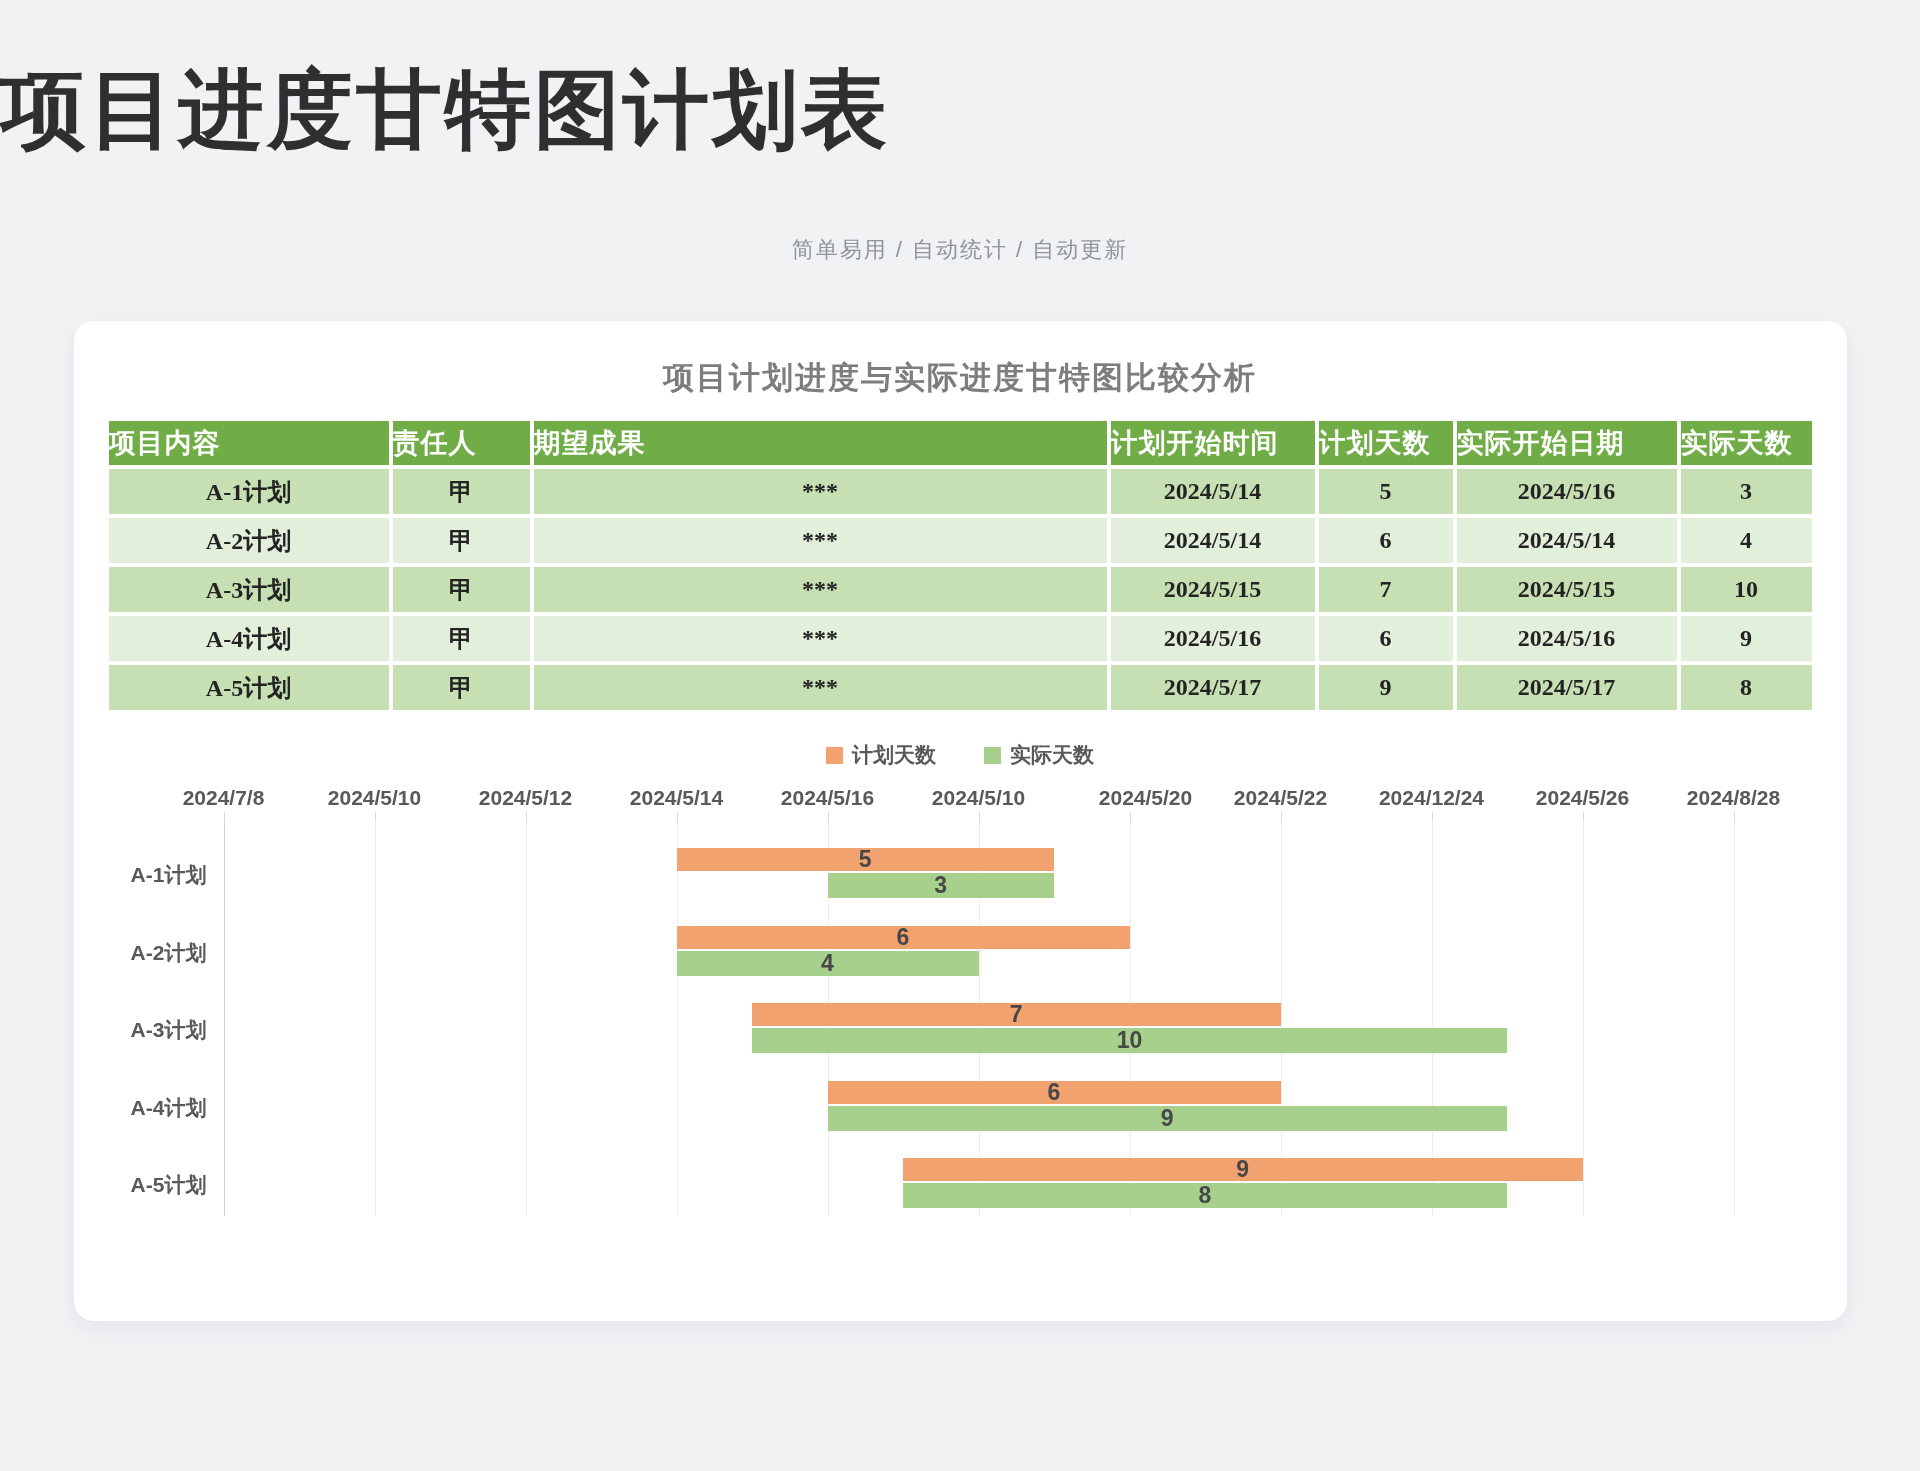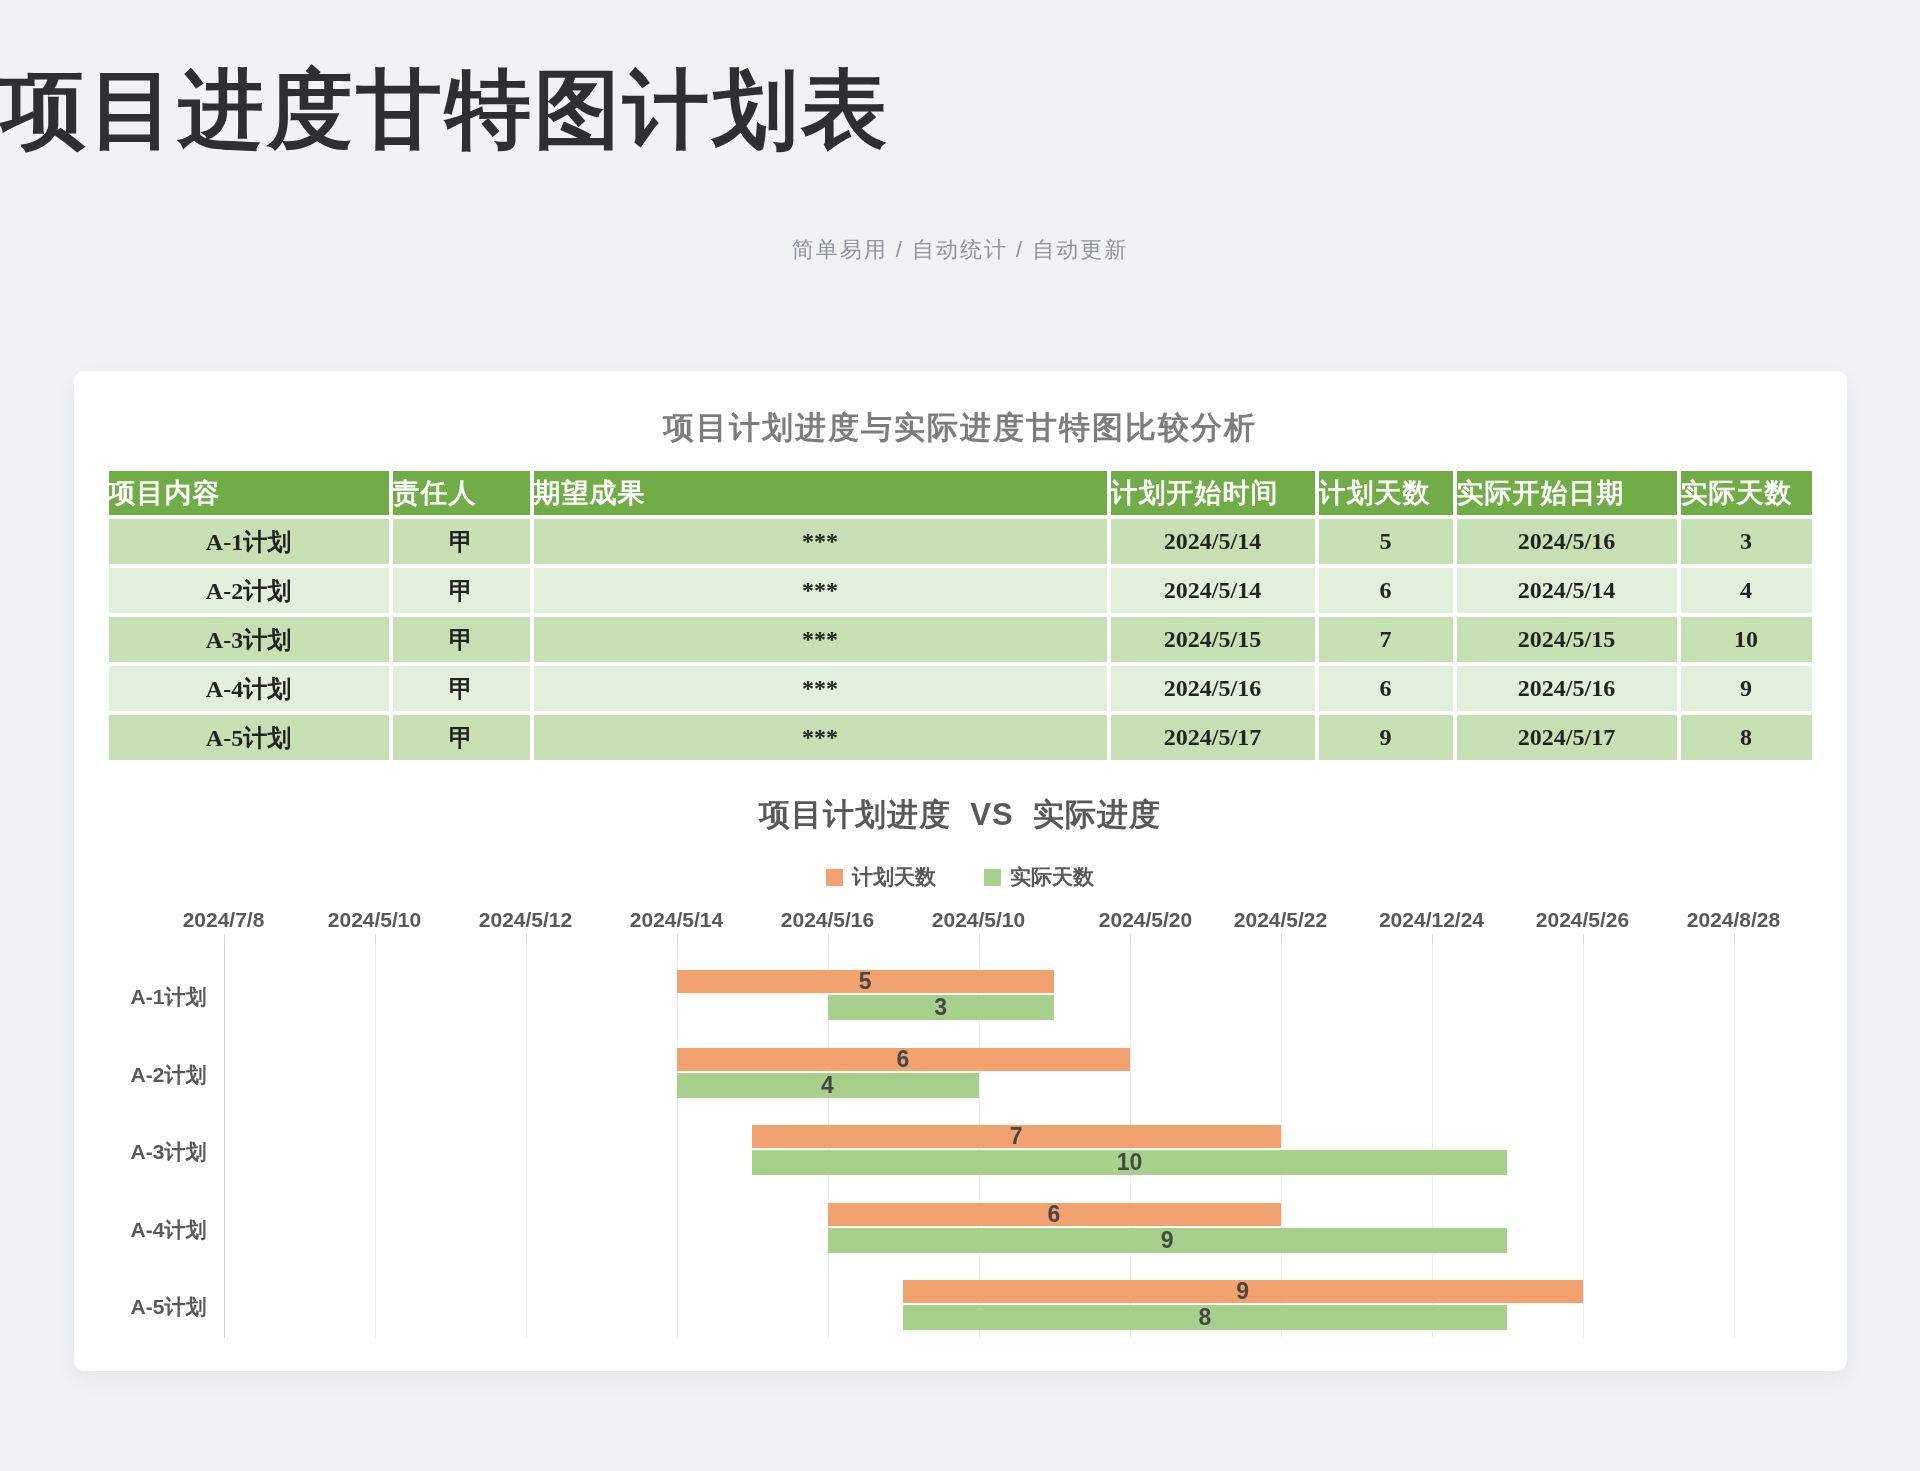--- a/index.html
+++ b/index.html
@@ -16,22 +16,22 @@
   }
   .page-title{
     padding-top:52px;text-align:left;
     font-size:86px;font-weight:900;color:#2d2f31;letter-spacing:3px;
   }
   .page-subtitle{
     margin-top:66px;text-align:center;
     font-size:22px;color:#8e949c;font-weight:500;letter-spacing:2px;
   }
   .card{
-    width:1773px;height:1000px;margin:106px auto 0;
-    background:#ffffff;border-radius:10px;
+    width:1773px;height:1000px;margin:56px auto 0;
+    background:#ffffff;border-radius:20px;
     box-shadow:0 8px 22px rgba(40,50,60,.06);
     position:relative;
   }
   .card-title{
     padding-top:36px;text-align:center;
     font-family:"Liberation Serif","DejaVu Serif",serif;
     font-size:31px;font-weight:700;color:#7d7d7d;letter-spacing:2px;
   }
   table.data{
     width:1703px;margin:22px auto 0;border-collapse:separate;border-spacing:0;
@@ -152,21 +152,20 @@
           <td>甲</td>
           <td>***</td>
           <td>2024/5/17</td>
           <td>9</td>
           <td>2024/5/17</td>
           <td>8</td>
         </tr>
       </tbody>
   </table>
 
-  <div class="chart-title">项目计划进度  VS  实际进度</div>
   <div class="legend" id="legend">
       <span class="legend-item">
         <span class="legend-swatch" style="background: rgb(242, 162, 111);"></span>
         <span class="legend-label">计划天数</span>
       </span>
       <span class="legend-item">
         <span class="legend-swatch" style="background: rgb(168, 208, 141);"></span>
         <span class="legend-label">实际天数</span>
       </span>
     </div>

